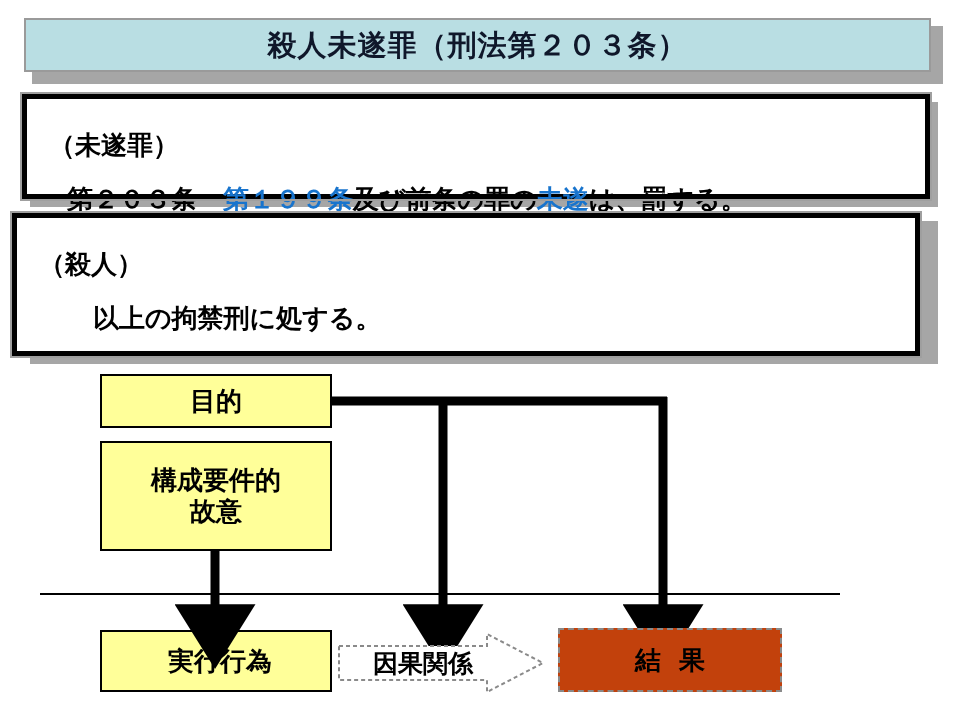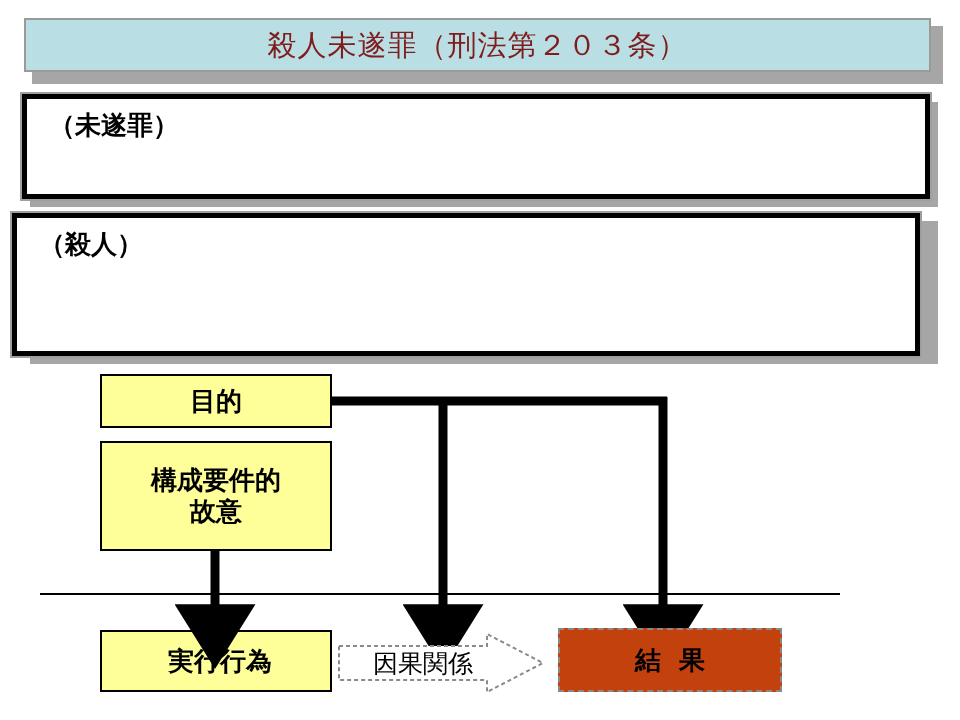--- a/index.html
+++ b/index.html
@@ -39,24 +39,24 @@
     height: 54px;
     background: #b9dee3;
     border: 2px solid #9a9a9a;
     display: flex;
     align-items: center;
     justify-content: center;
     box-sizing: border-box;
   }
   .title-text {
     font-size: 29px;
-    font-weight: 400;
+    font-weight: 700;
     letter-spacing: 1px;
     line-height: 1;
-    color: #7f1d1d;
+    color: #0f172a;
     white-space: nowrap;
   }
 
   
   .law-shadow {
     position: absolute;
     background: #a6a6a6;
   }
   .law-box {
     position: absolute;
@@ -65,20 +65,21 @@
     outline: 2px solid #9f9f9f;
     box-sizing: border-box;
     padding: 10px 14px 8px 22px;
   }
   .law-line {
     font-size: 26px;
     font-weight: 700;
     line-height: 1.30;
     white-space: nowrap;
     letter-spacing: 0px;
+    margin-top: 20px;
   }
   .law-line.indent1 { padding-left: 18px; }
   .law-line.indent2 { padding-left: 54px; }
   .blue { color: #1874cd; }
   .black { color: #000000; }
 
   #law-box-1 { left: 22px; top: 94px;  width: 908px; height: 105px; }
   #law-shadow-1 { left: 30px; top: 102px; width: 908px; height: 105px; }
   #law-box-2 { left: 12px; top: 213px; width: 908px; height: 143px; }
   #law-shadow-2 { left: 30px; top: 221px; width: 908px; height: 143px; }
@@ -134,21 +135,21 @@
     height: 62px;
   }
   #causation-arrow svg { display: block; }
   .causation-label {
     position: absolute;
     left: 348px;
     top: 647px;
     width: 150px;
     text-align: center;
     font-size: 25px;
-    font-weight: 400;
+    font-weight: 700;
     color: #000000;
     white-space: nowrap;
   }
 
   
   #box-result {
     position: absolute;
     left: 558px;
     top: 628px;
     width: 224px;
@@ -175,25 +176,29 @@
 <div id="slide">
 
   <div class="title-shadow"></div>
   <div class="title-box">
     <span class="title-text">殺人未遂罪（刑法第２０３条）</span>
   </div>
 
   <div id="law-shadow-1" class="law-shadow"></div>
   <div id="law-box-1" class="law-box">
     <div class="law-line black">（未遂罪）</div>
+    <div class="law-line indent1">
+      <span class="black">第２０３条　</span><span class="blue">第１９９条</span><span class="black">及び前条の罪の</span><span class="blue">未遂</span><span class="black">は、罰する。</span>
+    </div>
   </div>
 
   <div id="law-shadow-2" class="law-shadow"></div>
   <div id="law-box-2" class="law-box">
     <div class="law-line black">（殺人）</div>
+    <div class="law-line black indent2">以上の拘禁刑に処する。</div>
   </div>
 
   <div id="box-intent" class="yellow-box">
     <span class="bx-label">構成要件的
 故意</span>
   </div>
 
   <div id="box-purpose" class="yellow-box">
     <span class="bx-label">目的</span>
   </div>

